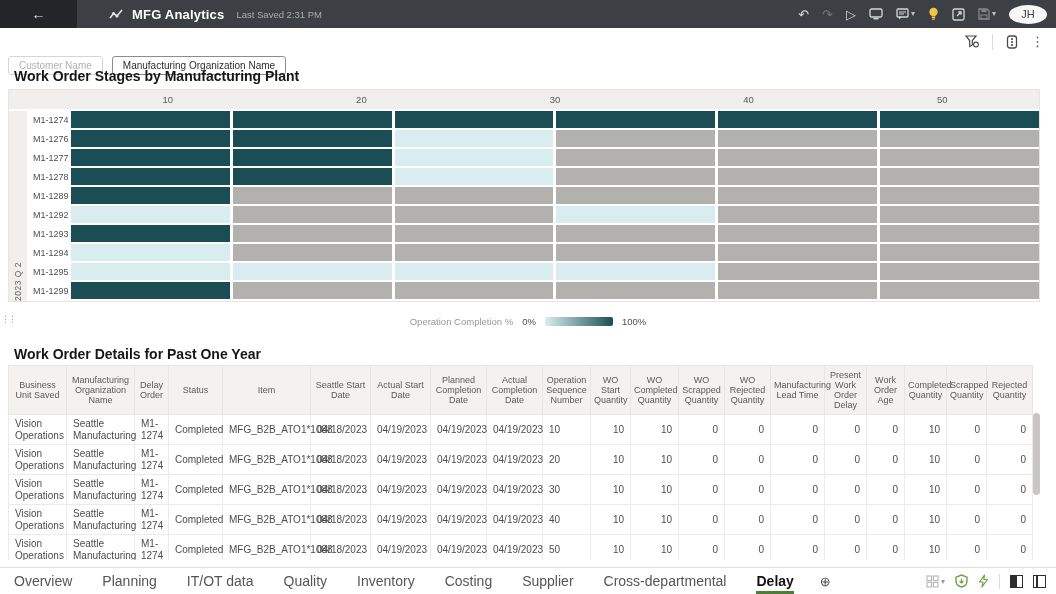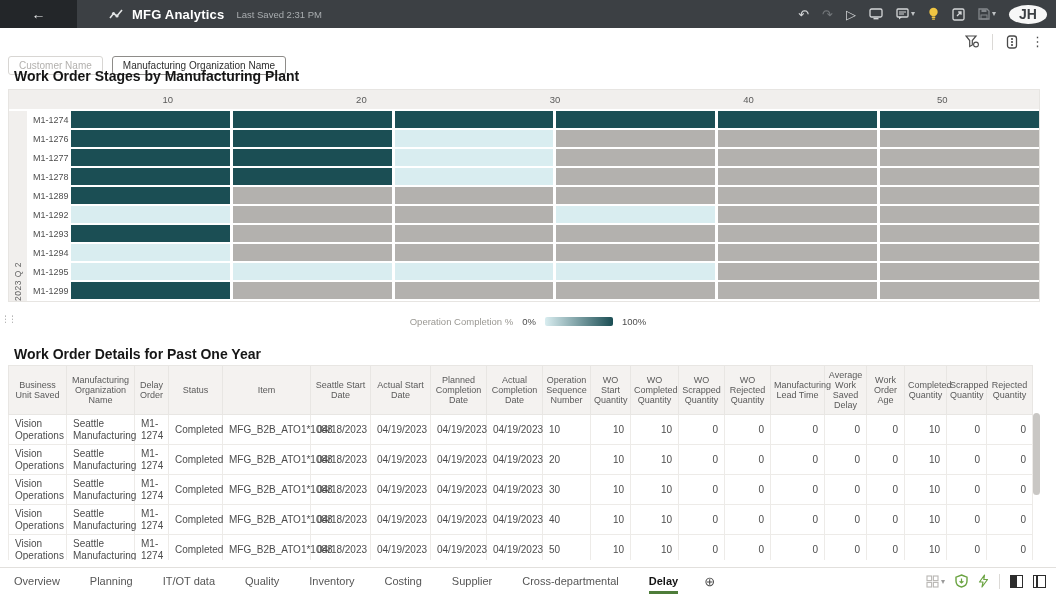--- a/index.html
+++ b/index.html
@@ -16,21 +16,21 @@
   .app-logo { margin-left:32px; display:flex; align-items:center; }
   .app-title { margin-left:9px; color:#fff; font-size:13px; font-weight:bold; letter-spacing:.2px; }
   .last-saved { margin-left:12px; color:#a9adb0; font-size:9.5px; }
   .topnav { position:absolute; left:50%; transform:translateX(-50%); display:flex; align-items:center; gap:4px; height:100%; }
   .topnav-item { font-size:11px; color:#ced1d3; padding:3px 8px; border-radius:2px; cursor:pointer; }
   .topnav-item.active { background:#56595d; color:#fff; }
   .topbar-actions { margin-left:auto; display:flex; align-items:center; gap:13px; margin-right:9px; }
   .tb-icon { display:flex; align-items:center; color:#d4d6d8; font-size:13px; line-height:1; cursor:pointer; }
   .tb-icon.dim { color:#73777b; }
   .caret { font-size:8px; color:#bfc2c4; margin-left:2px; }
-  .avatar { width:38px; height:19px; border-radius:50%; background:#f7f7f7; color:#3c4044; font-size:14px; font-weight:bold; display:flex; align-items:center; justify-content:center; cursor:pointer; }
+  .avatar { width:38px; height:19px; border-radius:50%; background:#f7f7f7; color:#3c4044; font-size:11px; font-weight:normal; display:flex; align-items:center; justify-content:center; cursor:pointer; }
   
   .filterbar { position:absolute; top:28px; left:0; right:0; height:27px; display:flex; align-items:center; padding-left:8px; background:#fff; }
   .chip { height:19px; display:flex; align-items:center; padding:0 10px; border-radius:3px; font-size:10px; cursor:pointer;margin-top:47px; }
   .chip.placeholder { border:1px solid #d8d6d3; color:#b3b1ae; }
   .chip.filled { border:1px solid #8e8c89; color:#2e2e2e; margin-left:9px; }
   .filterbar-actions { margin-left:auto; display:flex; align-items:center; gap:13px; margin-right:12px; color:#4a4a4a; }
   .fb-divider { width:1px; height:16px; background:#dbd9d6; }
   .kebab { font-size:13px; color:#4a4a4a; cursor:pointer; }
   
   .section-title { position:absolute; left:14px; font-size:14px; font-weight:bold; color:#161616; }
@@ -57,21 +57,21 @@
   
   .table-wrap { position:absolute; left:8px; top:365px; width:1032px; height:195px; overflow:hidden; }
   table { border-collapse:collapse; width:1024px; table-layout:fixed; }
   th { background:#f4f2f0; font-size:9px; font-weight:normal; color:#5a5a5a; text-align:center; vertical-align:middle; padding:4px 3px; border:1px solid #e8e6e3; height:46px; }
   td { font-size:10px; color:#4c4c4c; padding:3px 6px; border:1px solid #edebe8; height:27px; vertical-align:middle; line-height:1.15; background:#fff; cursor:default; }
   td.al { text-align:left; } td.ar { text-align:right; }
   .vscroll { position:absolute; right:0; top:48px; width:7px; height:82px; border-radius:4px; background:#c9c7c4; }
   
   .footer { position:absolute; bottom:0; left:0; right:0; height:27px; background:#fff; border-top:1px solid #e2e0dd; display:flex; align-items:center; }
   .footer-tabs { display:flex; height:100%; margin-left:14px; gap:30px; align-items:stretch; }
-  .f-tab { display:flex; align-items:center; font-size:11px; color:#565656; border-bottom:3px solid transparent; padding-top:3px; cursor:pointer; white-space:nowrap; }
+  .f-tab { display:flex; align-items:center; font-size:14px; color:#565656; border-bottom:3px solid transparent; padding-top:3px; cursor:pointer; white-space:nowrap; }
   .f-tab.active { color:#121212; font-weight:bold; border-bottom-color:#4e7d3a; }
   .add-tab { margin-left:26px; font-size:13px; color:#4a4a4a; display:flex; align-items:center; cursor:pointer; }
   .footer-right { margin-left:auto; margin-right:10px; display:flex; align-items:center; gap:10px; }
   .fr-divider { width:1px; height:15px; background:#dcdad7; }
   .layout-icon { width:13px; height:13px; border:1.5px solid #2c2c2c; display:flex; cursor:pointer; }
   .layout-icon .fill { width:6px; background:#2c2c2c; }
   .layout-icon .bar { width:2px; background:#2c2c2c; margin-left:2px; }
   svg { display:block; }
 </style>
 </head>
@@ -296,21 +296,21 @@
           <th>Seattle Start Date</th>
           <th>Actual Start Date</th>
           <th>Planned Completion Date</th>
           <th>Actual Completion Date</th>
           <th>Operation Sequence Number</th>
           <th>WO Start Quantity</th>
           <th>WO Completed Quantity</th>
           <th>WO Scrapped Quantity</th>
           <th>WO Rejected Quantity</th>
           <th>Manufacturing Lead Time</th>
-          <th>Average Work Saved Delay</th>
+          <th>Present Work Order Delay</th>
           <th>Work Order Age</th>
           <th>Completed Quantity</th>
           <th>Scrapped Quantity</th>
           <th>Rejected Quantity</th>
         </tr>
       </thead>
     <tbody id="tbl-body">
         <tr>
           <td class="al">Vision Operations</td>
           <td class="al">Seattle Manufacturing</td>

